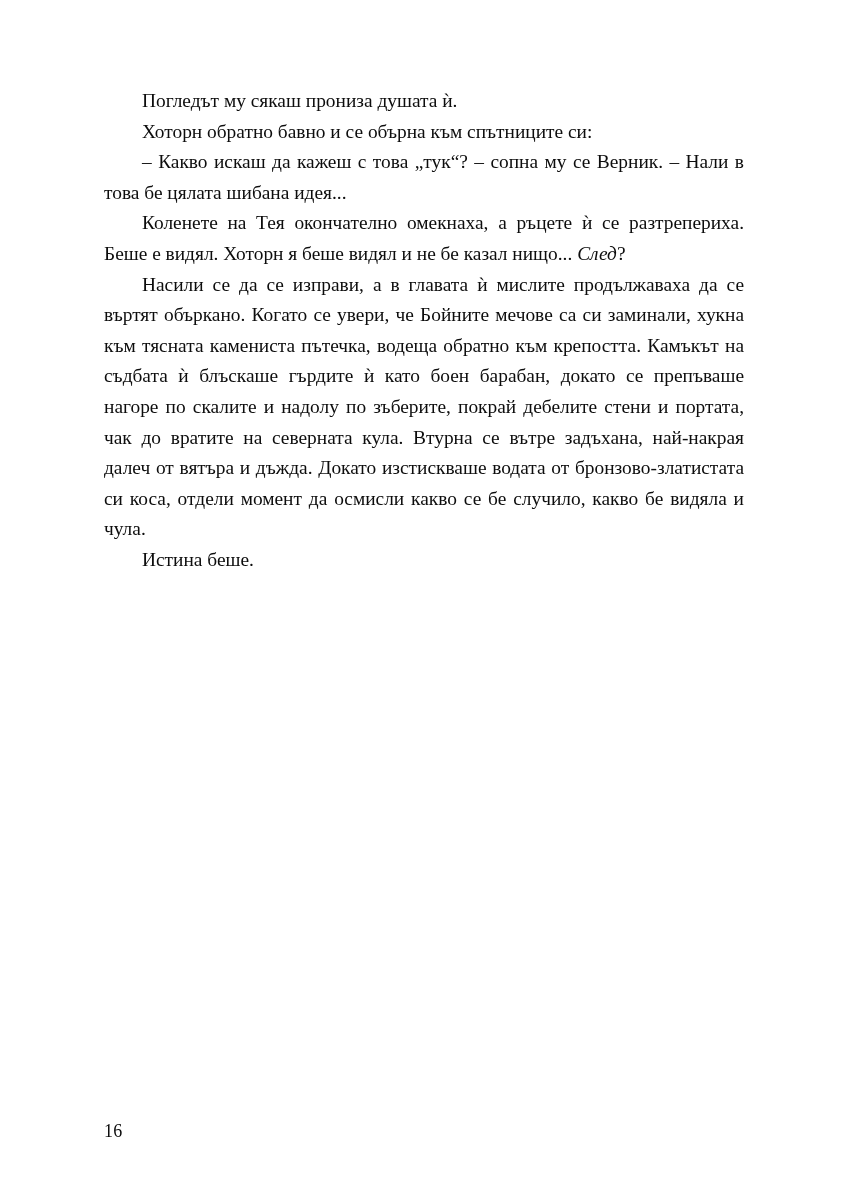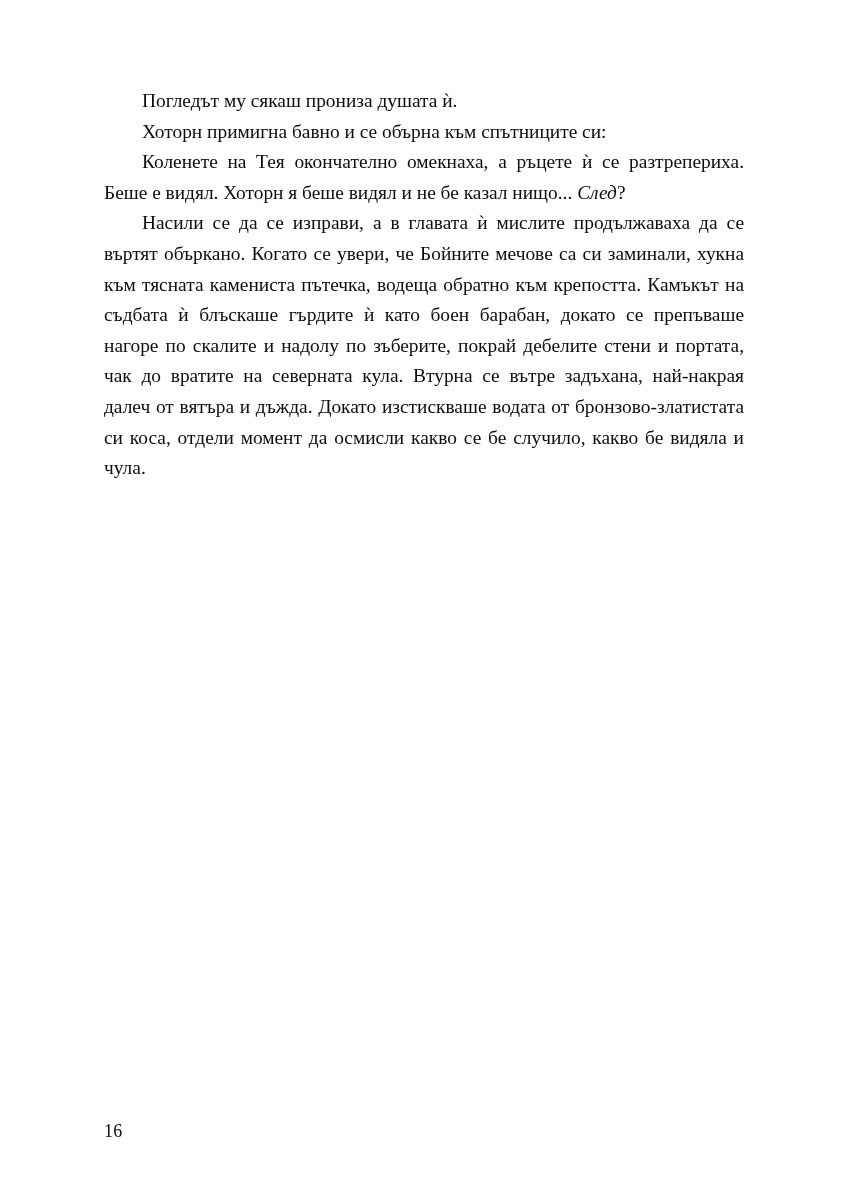--- a/index.html
+++ b/index.html
@@ -51,20 +51,22 @@
     letter-spacing: 0.3px;
   }
 </style>
 </head>
 <body>
 
 <div class="page">
 
   <div class="text-block">
     <p class="para">Погледът му сякаш прониза душата ѝ.</p>
-    <p class="para">Хоторн примигна бавно и се обърна към спътниците си:</p>
+    <p class="para">Хоторн обратно бавно и се обърна към спътниците си:</p>
+    <p class="para">– Какво искаш да кажеш с това „тук“? – сопна му се Верник. – Нали в това бе цялата шибана идея...</p>
     <p class="para">Коленете на Тея окончателно омекнаха, а ръцете ѝ се разтрепериха. Беше е видял. Хоторн я беше видял и не бе казал нищо... <em>След</em>?</p>
     <p class="para">Насили се да се изправи, а в главата ѝ мислите продължаваха да се въртят объркано. Когато се увери, че Бойните мечове са си заминали, хукна към тясната камениста пътечка, водеща обратно към крепостта. Камъкът на съдбата ѝ блъскаше гърдите ѝ като боен барабан, докато се препъваше нагоре по скалите и надолу по зъберите, покрай дебелите стени и портата, чак до вратите на северната кула. Втурна се вътре задъхана, най-накрая далеч от вятъра и дъжда. Докато изстискваше водата от бронзово-златистата си коса, отдели момент да осмисли какво се бе случило, какво бе видяла и чула.</p>
+    <p class="para">Истина беше.</p>
   </div>
 
   <div class="page-number">16</div>
 
 </div>
 
 </body></html>

